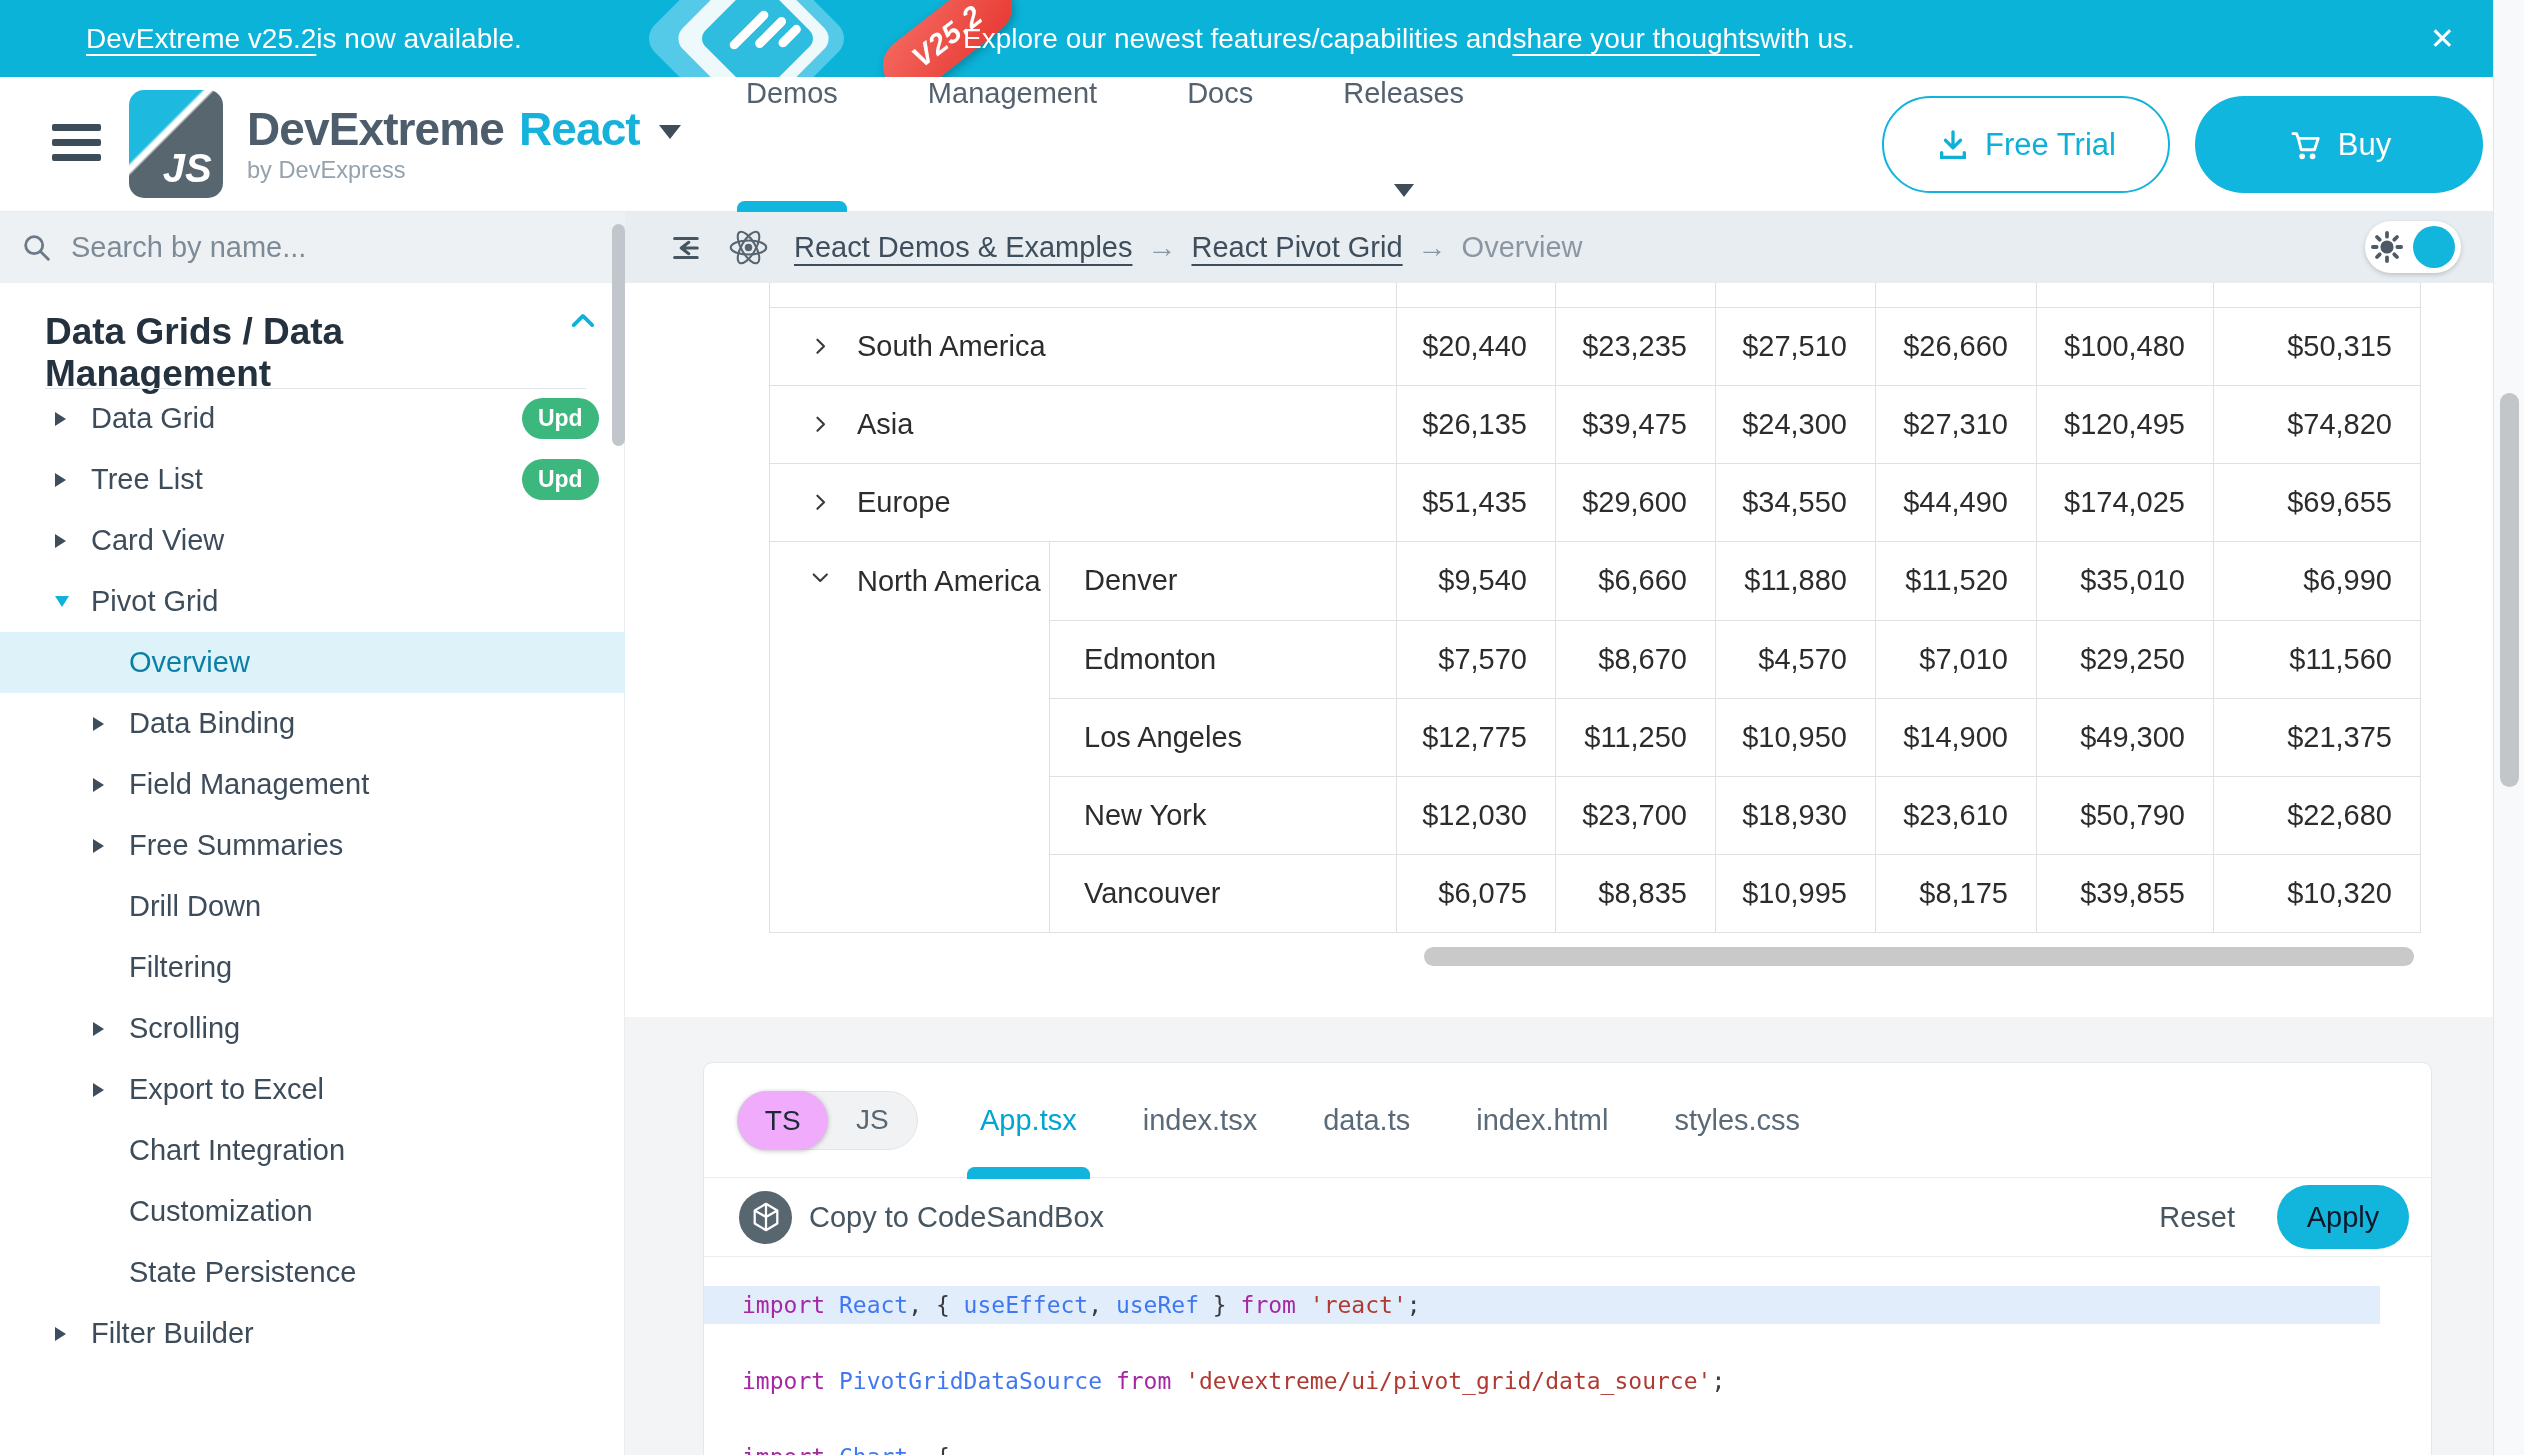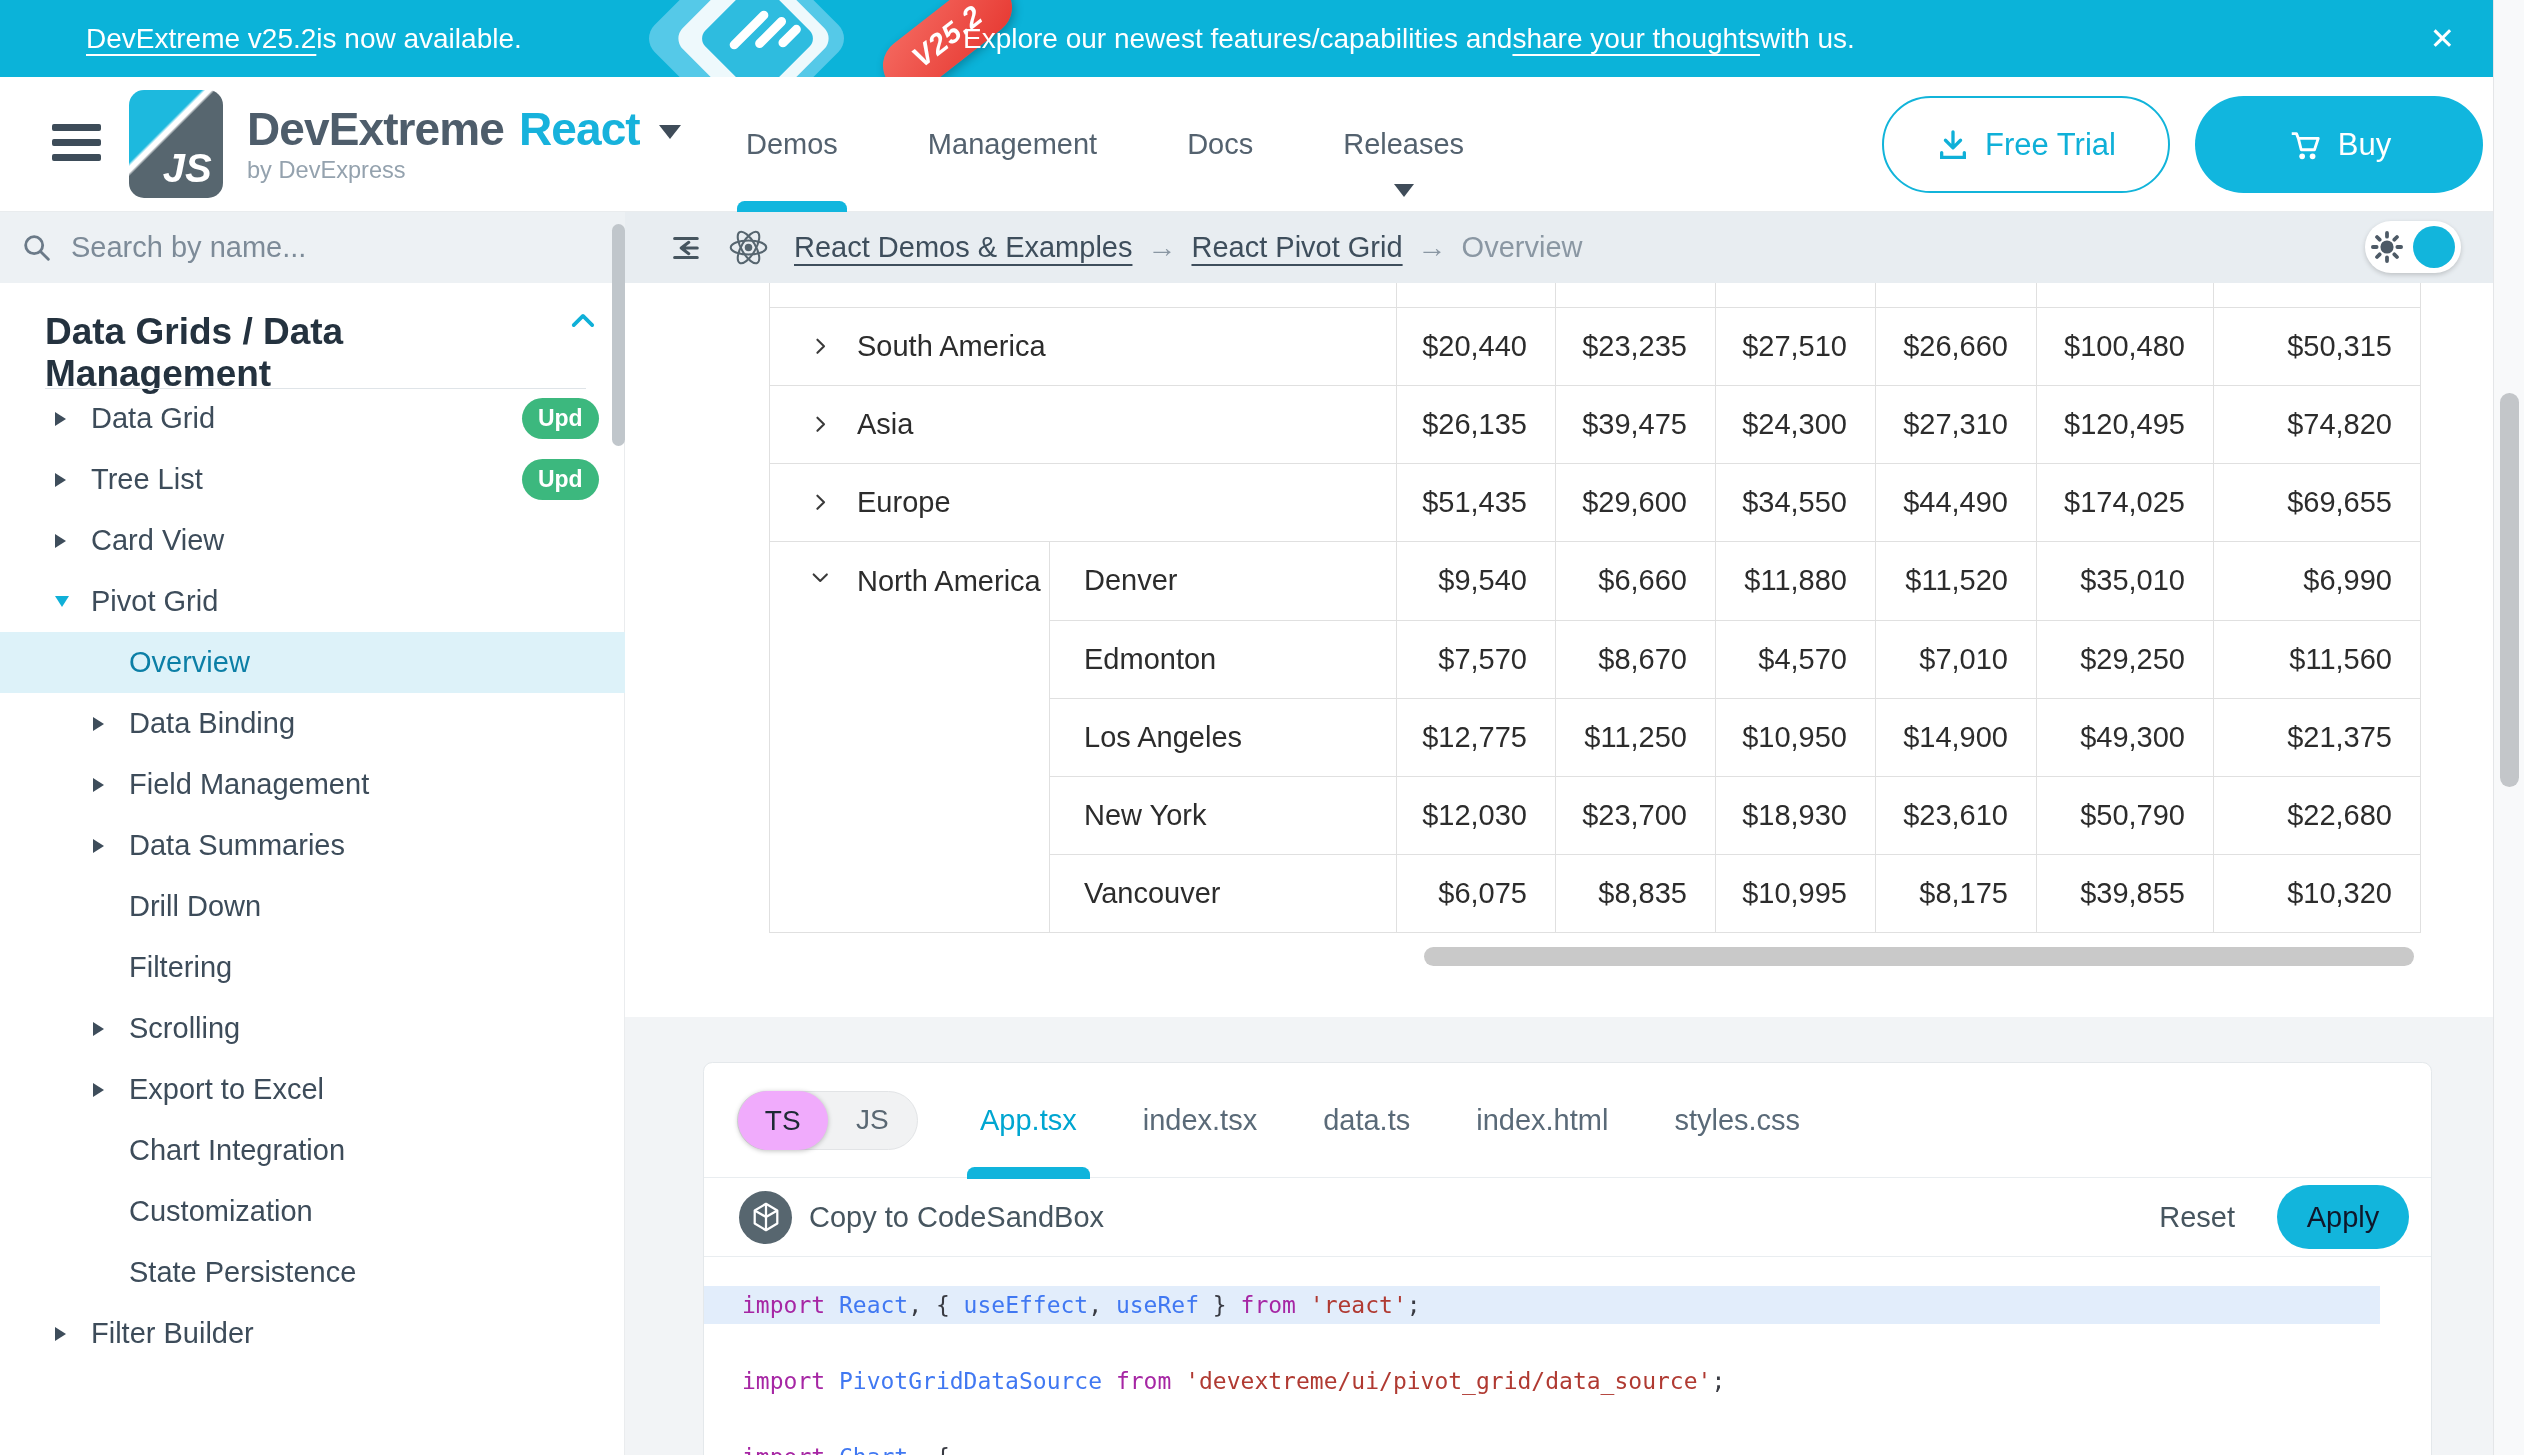--- a/index.html
+++ b/index.html
@@ -36,21 +36,21 @@
               background:linear-gradient(135deg,#1db9de 0%,#1db9de 36%,#ffffff 38%,#ffffff 41%,#57666f 43%,#57666f 100%);
               overflow:hidden;}
   #logo-box b { position:absolute; right:11.3px; bottom:7.6px; color:#fff; font-style:italic; font-size:40px;}
   #brand { position:absolute; left:247px; top:24.5px; }
   #brand-row { display:flex; align-items:center; font-weight:bold; font-size:46px; color:#4e5d6b; letter-spacing:-0.9px;}
   #brand-row .platform { color:#17b2dc; margin-left:15px;}
   #brand-caret { width:0; height:0; border-left:11.3px solid transparent; border-right:11.3px solid transparent;
                  border-top:14px solid #3f4c59; margin-left:19px; margin-top:7.6px;}
   #byline { font-size:23.6px; color:#94a2ae; margin-top:1.9px;}
   #main-nav { position:absolute; left:746px; top:0; height:135px; display:flex; gap:90px; align-items:center;}
-  .nav-item { position:relative; height:135px; display:flex; align-items:center; font-size:29px; color:#54626f; cursor:pointer;}
+  .nav-item { position:relative; height:135px; display:flex; font-size:29px; color:#54626f; cursor:pointer;}
   .nav-item.active::after { content:""; position:absolute; left:-9.4px; right:-9.4px; bottom:0; height:11.3px;
                             background:#11b6de; border-radius:7.6px 7.6px 0 0;}
   .nav-item .dd { position:absolute; bottom:15px; left:50%; transform:translateX(-50%);
                   width:0; height:0; border-left:10.4px solid transparent; border-right:10.4px solid transparent;
                   border-top:13.2px solid #3f4c59;}
   .hbtn { position:absolute; top:19px; height:97px; width:288px; border-radius:943px; display:flex;
           align-items:center; justify-content:center; gap:15px; font-size:31px; cursor:pointer;}
   #btn-free { right:355px; border:2.8px solid #11b4da; color:#0fb0d8; background:#fff;}
   #btn-buy { right:42px; background:#11b6de; color:#fff; border:none;}
 
@@ -274,21 +274,21 @@
       <div class="side-item lvl2">
         <span class="caret">
           <span class="caret-right"></span>
         </span>
         <span class="lbl">Field Management</span>
       </div>
       <div class="side-item lvl2">
         <span class="caret">
           <span class="caret-right"></span>
         </span>
-        <span class="lbl">Data Summaries</span>
+        <span class="lbl">Free Summaries</span>
       </div>
       <div class="side-item lvl2">
         <span class="caret"></span>
         <span class="lbl">Drill Down</span>
       </div>
       <div class="side-item lvl2">
         <span class="caret"></span>
         <span class="lbl">Filtering</span>
       </div>
       <div class="side-item lvl2">

